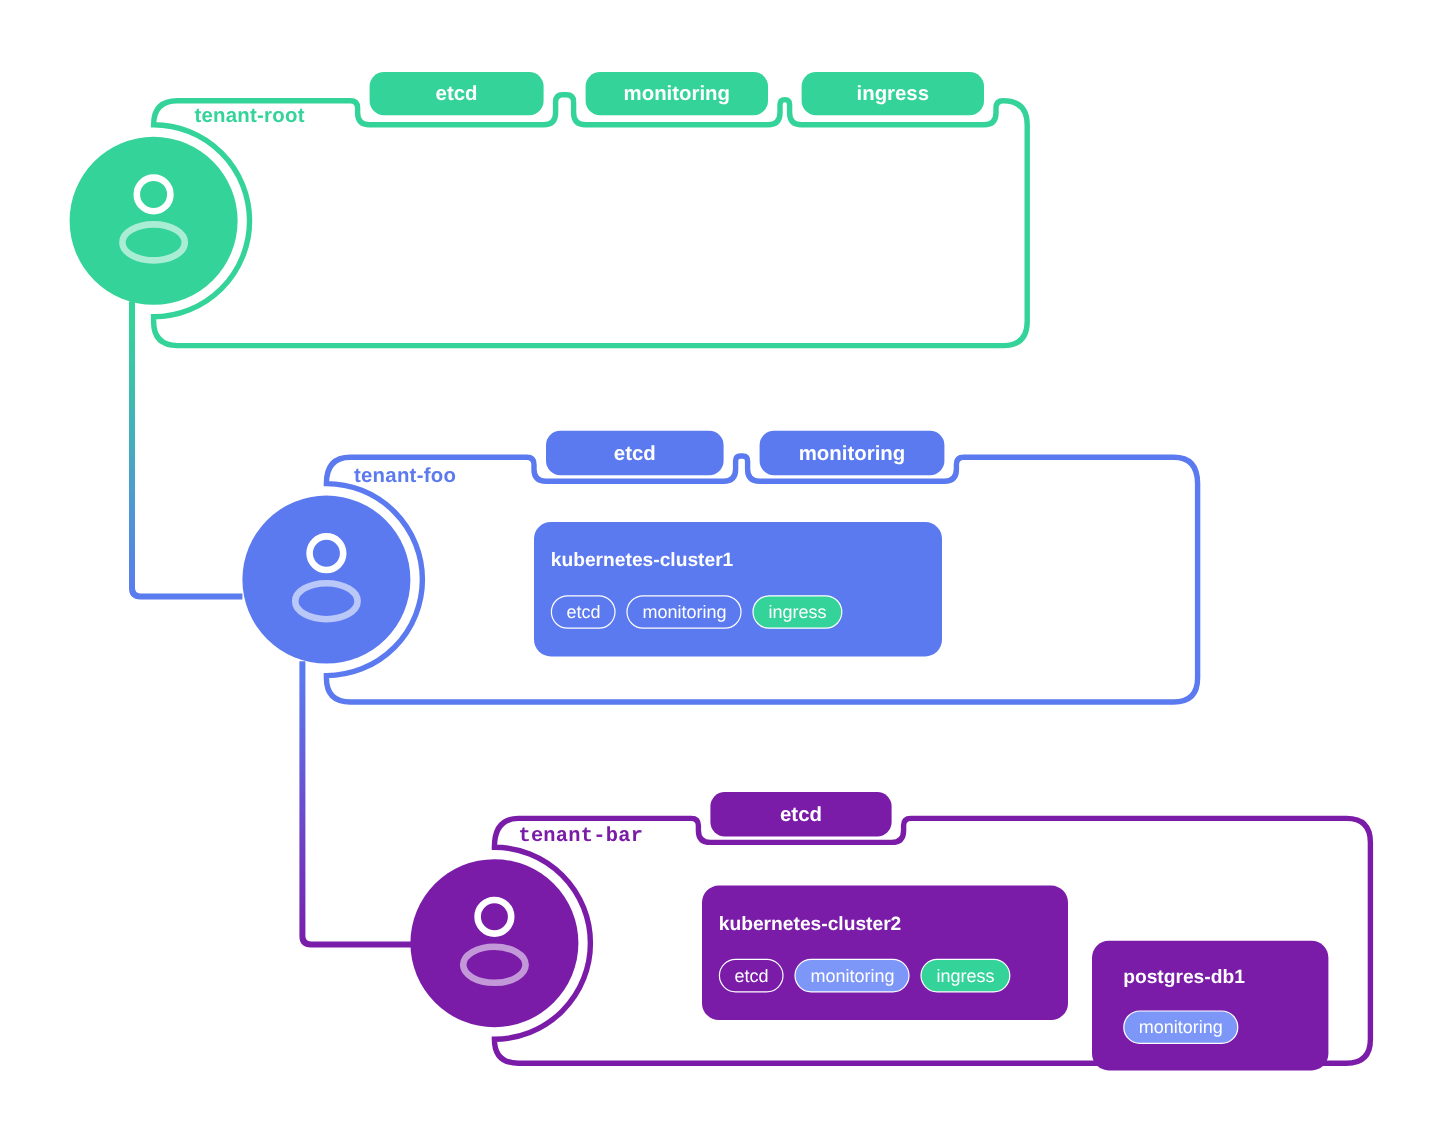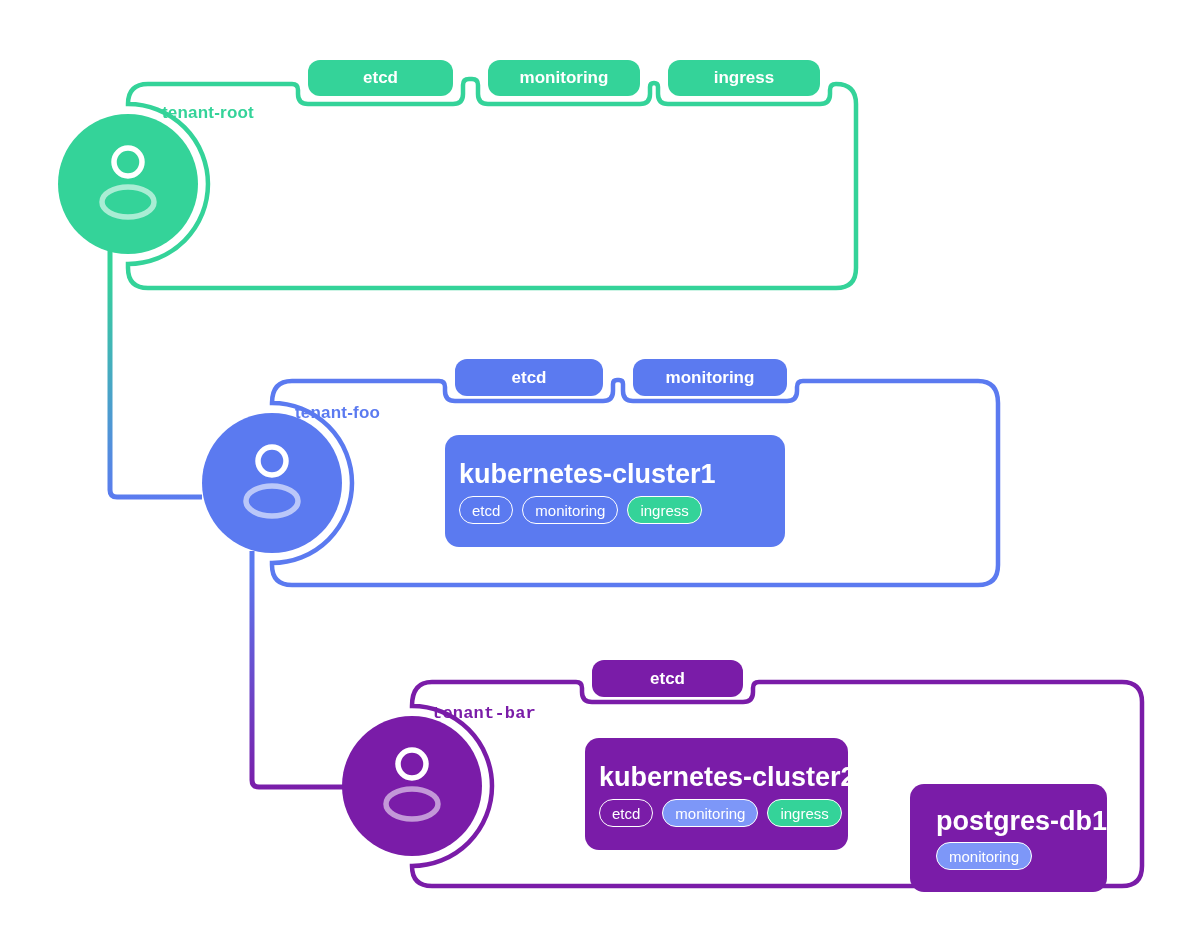--- a/index.html
+++ b/index.html
@@ -6,30 +6,29 @@
   .canvas{
     position:relative;width:1200px;height:950px;background:#ffffff;
     font-family:"Liberation Sans", sans-serif;overflow:hidden;
   }
   .wires{position:absolute;left:0;top:0;}
   .wires path{fill:none;stroke-width:4.5px;}
   .wires path.connector{stroke-width:5px;}
   .tenant-label{
     position:absolute;font-size:17px;font-weight:700;letter-spacing:.2px;line-height:17px;
     white-space:nowrap;
-    margin-top:16px;
   }
   .pill{
     position:absolute;display:flex;align-items:center;justify-content:center;
     color:#fff;font-size:17px;font-weight:700;border-radius:12px;white-space:nowrap;
   }
   .avatar{position:absolute;width:140px;height:140px;border-radius:50%;}
   .avatar svg{position:absolute;left:0;top:0;}
   .card{position:absolute;border-radius:14px;color:#fff;}
-  .card-title{position:absolute;left:14px;top:24px;font-size:27px;font-weight:700;white-space:nowrap;}
+  .card-title{position:absolute;left:14px;top:24px;font-size:16px;font-weight:700;white-space:nowrap;}
   .badges{position:absolute;left:14px;top:61px;display:flex;gap:9px;}
   .badge{
     height:28px;box-sizing:border-box;border:1.6px solid #fff;border-radius:15px;
     padding:0 12px;display:flex;align-items:center;font-size:15px;color:#fff;white-space:nowrap;
   }
   .badge.outline{background:transparent;}
   .badge.green{background:var(--green);}
   .badge.blue{background:var(--badge_blue);}
   .bg-green{background:var(--green);}
   .bg-blue{background:var(--blue);}
@@ -127,21 +126,21 @@
 
   <div class="pill bg-purple" style="left:592px;top:660px;width:151px;height:37px">etcd</div>
 
   <div class="avatar bg-purple" style="left:342px;top:716px">
     <svg width="140" height="140" viewBox="0 0 140 140">
       <circle cx="70" cy="48" r="14" fill="none" stroke="#ffffff" stroke-width="5.5"></circle>
       <ellipse cx="70" cy="88" rx="26" ry="15" fill="none" stroke="rgba(255,255,255,0.55)" stroke-width="5.5"></ellipse>
     </svg>
   </div>
 
-  <div class="card bg-purple" style="left:585px;top:738px;width:263px;height:112px">
+  <div class="card bg-purple" style="left:585px;top:738px;width:305px;height:112px">
     <div class="card-title">kubernetes-cluster2</div>
     <div class="badges">
       <div class="badge outline">etcd</div>
       <div class="badge blue">monitoring</div>
       <div class="badge green">ingress</div>
     </div>
   </div>
 
   <div class="card bg-purple" style="left:910px;top:784px;width:197px;height:108px">
     <div class="card-title" style="left:26px;top:22px">postgres-db1</div>

